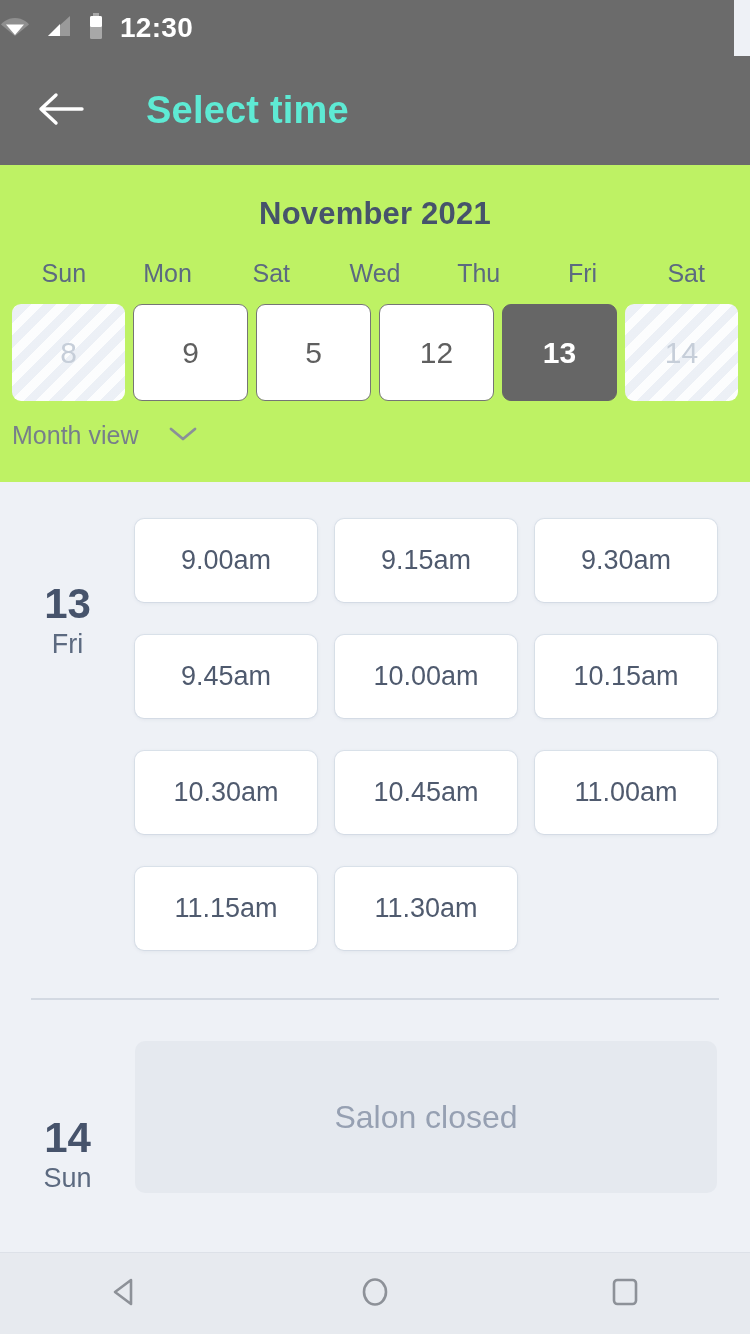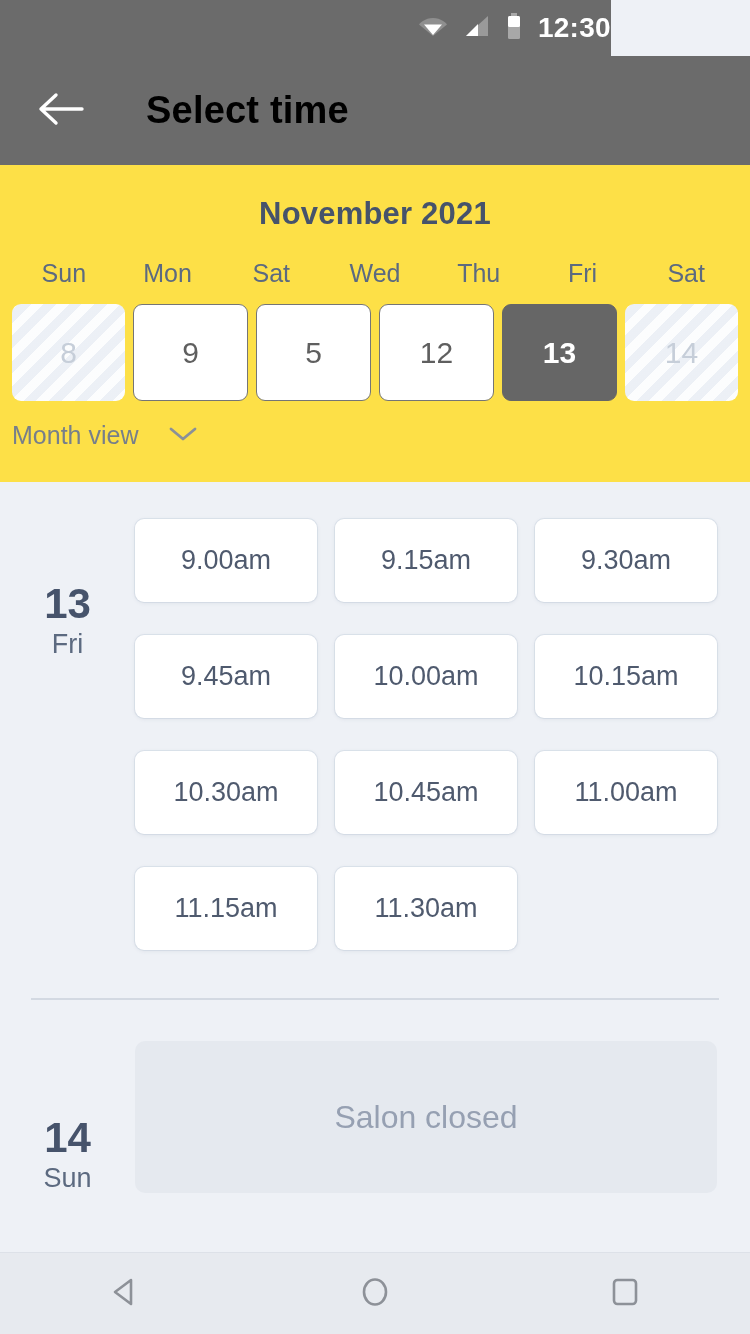--- a/index.html
+++ b/index.html
@@ -21,26 +21,26 @@
     width: 750px;
     height: 1334px;
     background: #eef1f6;
     overflow: hidden;
   }
 
   
   .status-bar {
     position: absolute;
     top: 0; left: 0;
-    width: 611px;
+    width: 734px;
     height: 56px;
     background: #6b6b6b;
     display: flex;
     align-items: center;
-    justify-content: flex-end;
+    justify-content: flex-start;
     padding-right: 0;
   }
   .status-icons {
     display: flex;
     align-items: center;
     gap: 16px;
   }
   .wifi-icon { display: block; }
   .signal-icon { display: block; }
   .battery-icon { display: block; }
@@ -66,34 +66,34 @@
   .back-button {
     width: 76px;
     height: 76px;
     margin-left: 24px;
     display: flex;
     align-items: center;
     justify-content: center;
     cursor: pointer;
   }
   .app-bar-title {
-    color: #000000;
+    color: #5eead4;
     font-size: 38px;
     font-weight: bold;
     margin-left: 46px;
     letter-spacing: 0.2px;
   }
 
   
   .calendar-panel {
     position: absolute;
     top: 165px; left: 0;
     width: 750px;
     height: 317px;
-    background: #fde047;
+    background: #bef264;
   }
   .month-title {
     text-align: center;
     color: #46536b;
     font-size: 31px;
     font-weight: bold;
     padding-top: 31px;
     letter-spacing: 0.2px;
   }
   .weekday-row {

